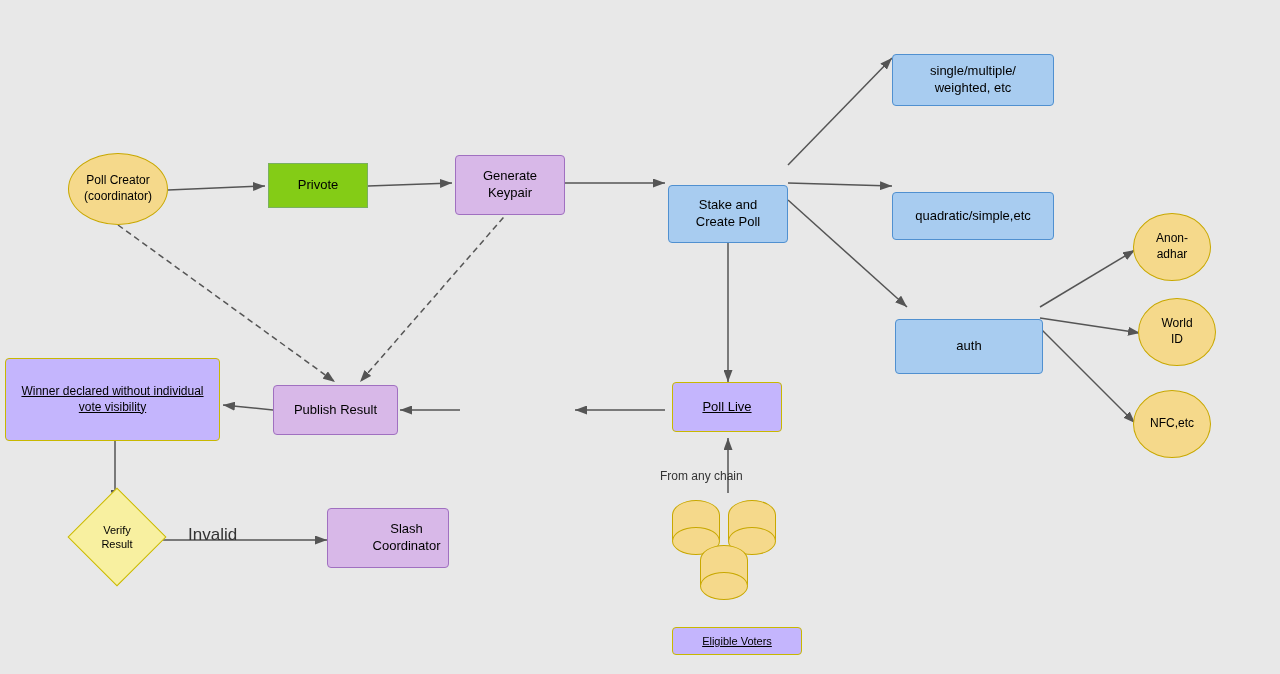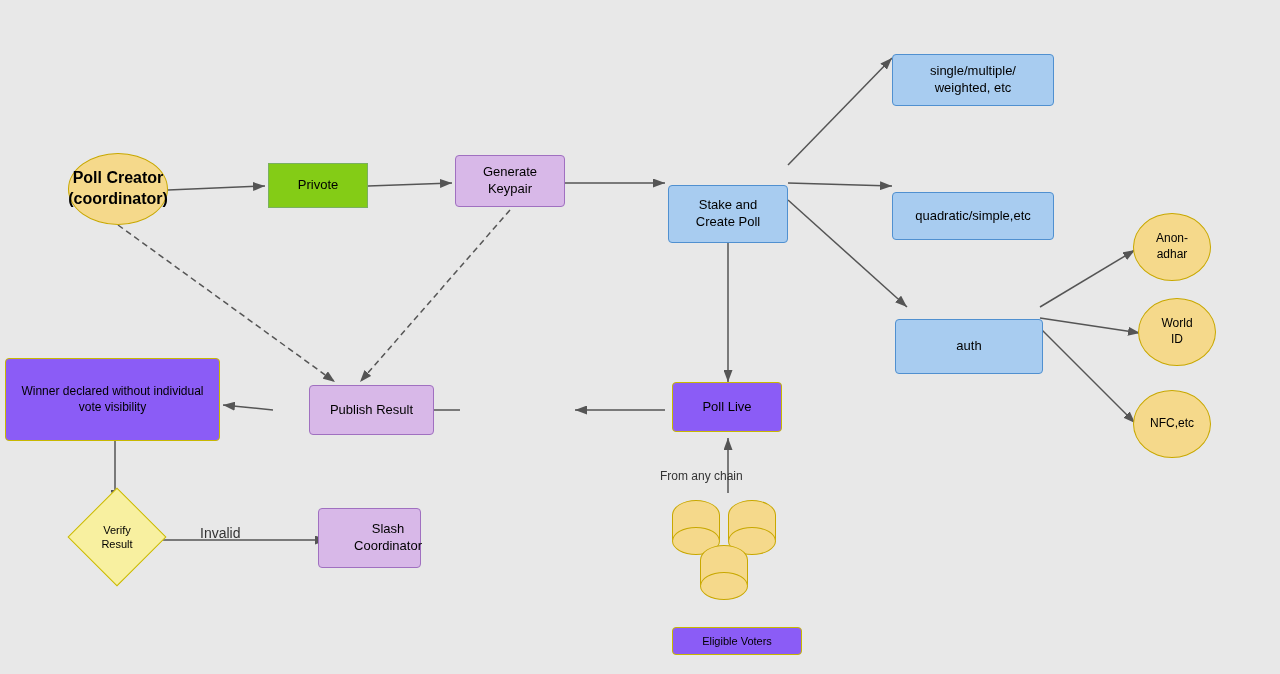--- a/index.html
+++ b/index.html
@@ -42,23 +42,24 @@
       border: 1.5px solid #a070c0;
       border-radius: 4px;
     }
     .node-rect-blue {
       background: #a8ccf0;
       border: 1.5px solid #5090d0;
       border-radius: 4px;
       margin-top: 32px;
     }
     .node-rect-yellow {
-      background: #8b5cf6;
+      background: #c4b5fd;
       border: 1.5px solid #c8b800;
       border-radius: 4px;
+      text-decoration: underline;
     }
     .node-diamond {
       background: #f8f0a0;
       border: 1.5px solid #c8b800;
       transform: rotate(45deg);
     }
     .node-diamond-label {
       transform: rotate(-45deg);
       display: flex;
       align-items: center;
@@ -130,29 +131,29 @@
     <line x1="160" y1="540" x2="327" y2="540" stroke="#555" stroke-width="1.5" marker-end="url(#arrowhead)"></line>
 
     <line x1="118" y1="225" x2="335" y2="382" stroke="#555" stroke-width="1.5" stroke-dasharray="6,4" marker-end="url(#arrowhead-dashed)"></line>
 
     <line x1="510" y1="210" x2="360" y2="382" stroke="#555" stroke-width="1.5" stroke-dasharray="6,4" marker-end="url(#arrowhead-dashed)"></line>
 
     <line x1="728" y1="493" x2="728" y2="438" stroke="#555" stroke-width="1.5" marker-end="url(#arrowhead)"></line>
   </svg>
 
   <div class="node node-ellipse" style="left:68px; top:153px; width:100px; height:72px;">
-    <span style="white-space:pre-line; font-size:16px;font-weight:bold;">Poll Creator
+    <span style="white-space:pre-line; font-size:12px;">Poll Creator
 (coordinator)</span>
   </div>
 
   <div class="node node-rect-green" style="left:268px; top:163px; width:100px; height:45px;">
     <span>Privote</span>
   </div>
 
-  <div class="node node-rect-purple" style="left:455px; top:155px; width:110px; height:52px;">
+  <div class="node node-rect-purple" style="left:455px; top:155px; width:110px; height:60px;">
     <span style="white-space:pre-line;">Generate
 Keypair</span>
   </div>
 
   <div class="node node-rect-blue" style="left:668px; top:153px; width:120px; height:58px;">
     <span style="white-space:pre-line;">Stake and
 Create Poll</span>
   </div>
 
   <div class="node node-rect-blue" style="left:892px; top:22px; width:162px; height:52px;">
@@ -180,42 +181,42 @@
 
   <div class="node node-ellipse" style="left:1133px; top:390px; width:78px; height:68px;text-align:center;">
     <span style="font-size:12px;">NFC,etc</span>
   </div>
 
   <div class="node node-rect-yellow" style="left:672px; top:382px; width:110px; height:50px;">
     <span>Poll Live</span>
   </div>
 
 
-  <div class="node node-rect-purple" style="left:273px; top:385px; width:125px; height:50px;margin-left:36px;">
+  <div class="node node-rect-purple" style="left:273px; top:385px; width:125px; height:50px;">
     <span>Publish Result</span>
   </div>
 
   <div class="node node-rect-yellow" style="left:5px; top:358px; width:215px; height:83px;">
     <span style="white-space:pre-line; font-size:12px;">Winner declared without individual
 vote visibility</span>
   </div>
 
   <div class="node node-diamond" style="left:82px; top:502px; width:70px; height:70px;">
     <div class="node-diamond-label">
       <span style="font-size:11px; white-space:pre-line;">Verify
 Result</span>
     </div>
   </div>
 
-  <div class="node node-rect-purple" style="left:318px; top:508px; width:103px; height:60px;padding-left:37px;">
+  <div class="node node-rect-purple" style="left:327px; top:508px; width:122px; height:60px;padding-left:37px;">
     <span style="white-space:pre-line;">Slash
 Coordinator</span>
   </div>
 
-  <div class="label-text" style="left:200px; top:525px; font-size:14px; color:#333;">
+  <div class="label-text" style="left:188px; top:525px; font-size:17px; color:#333;">
     Invalid
   </div>
 
   <div class="label-text" style="left:660px; top:469px; font-size:12px; color:#333;">
     From any chain
   </div>
 
   <div class="coin" style="left:672px; top:500px; width:48px; height:30px; border-radius: 50%; background:#f5d98b; border:1.5px solid #c8a800;"></div>
 
   <div style="position:absolute; left:672px; top:515px; width:48px; height:25px; background:#f5d98b; border-left:1.5px solid #c8a800; border-right:1.5px solid #c8a800;"></div>

